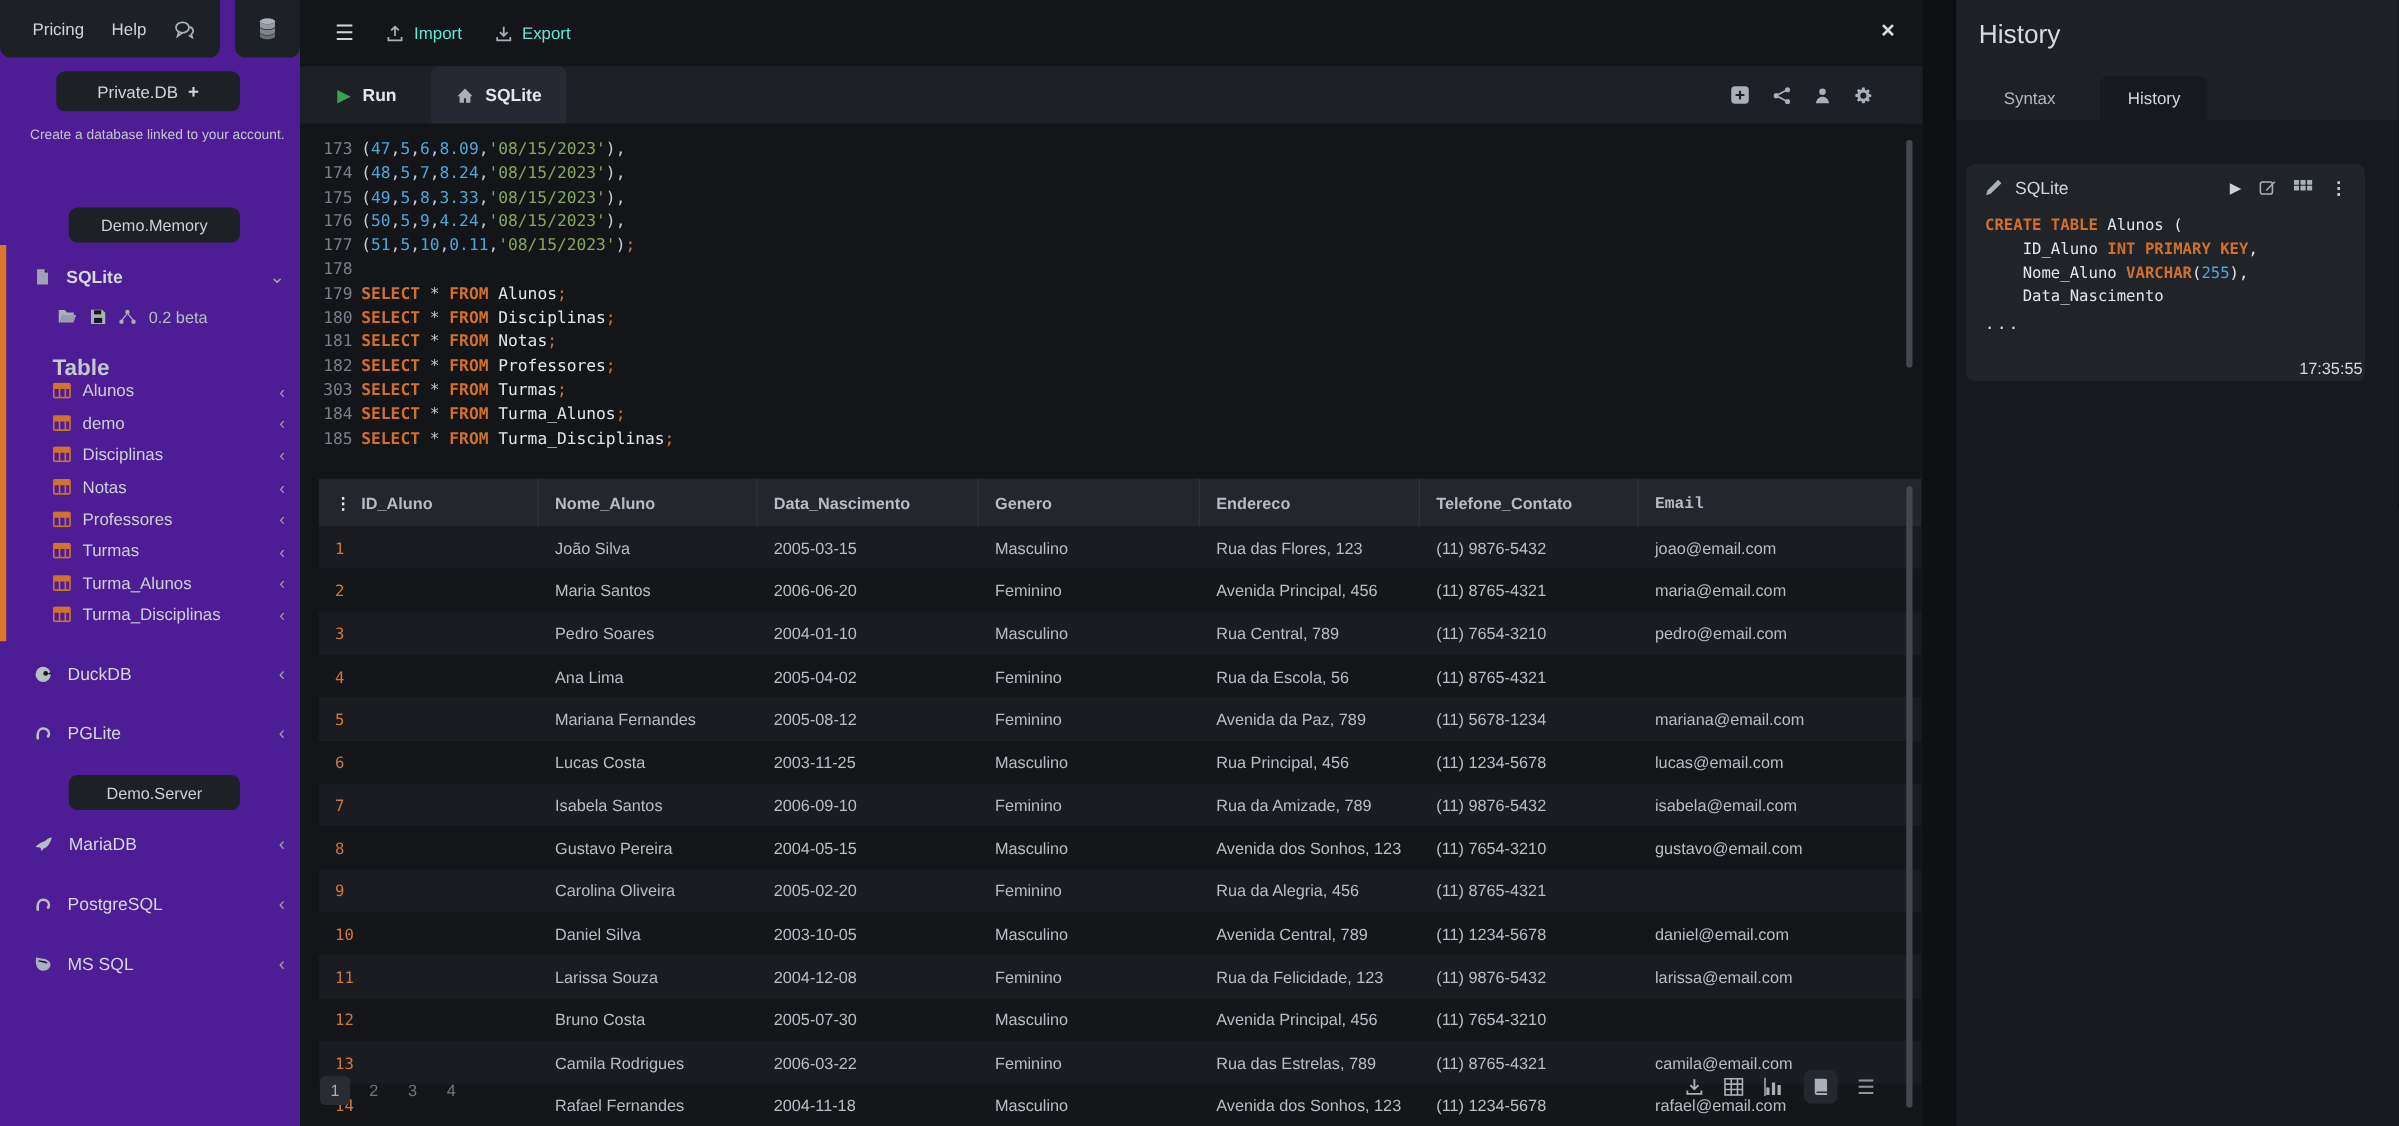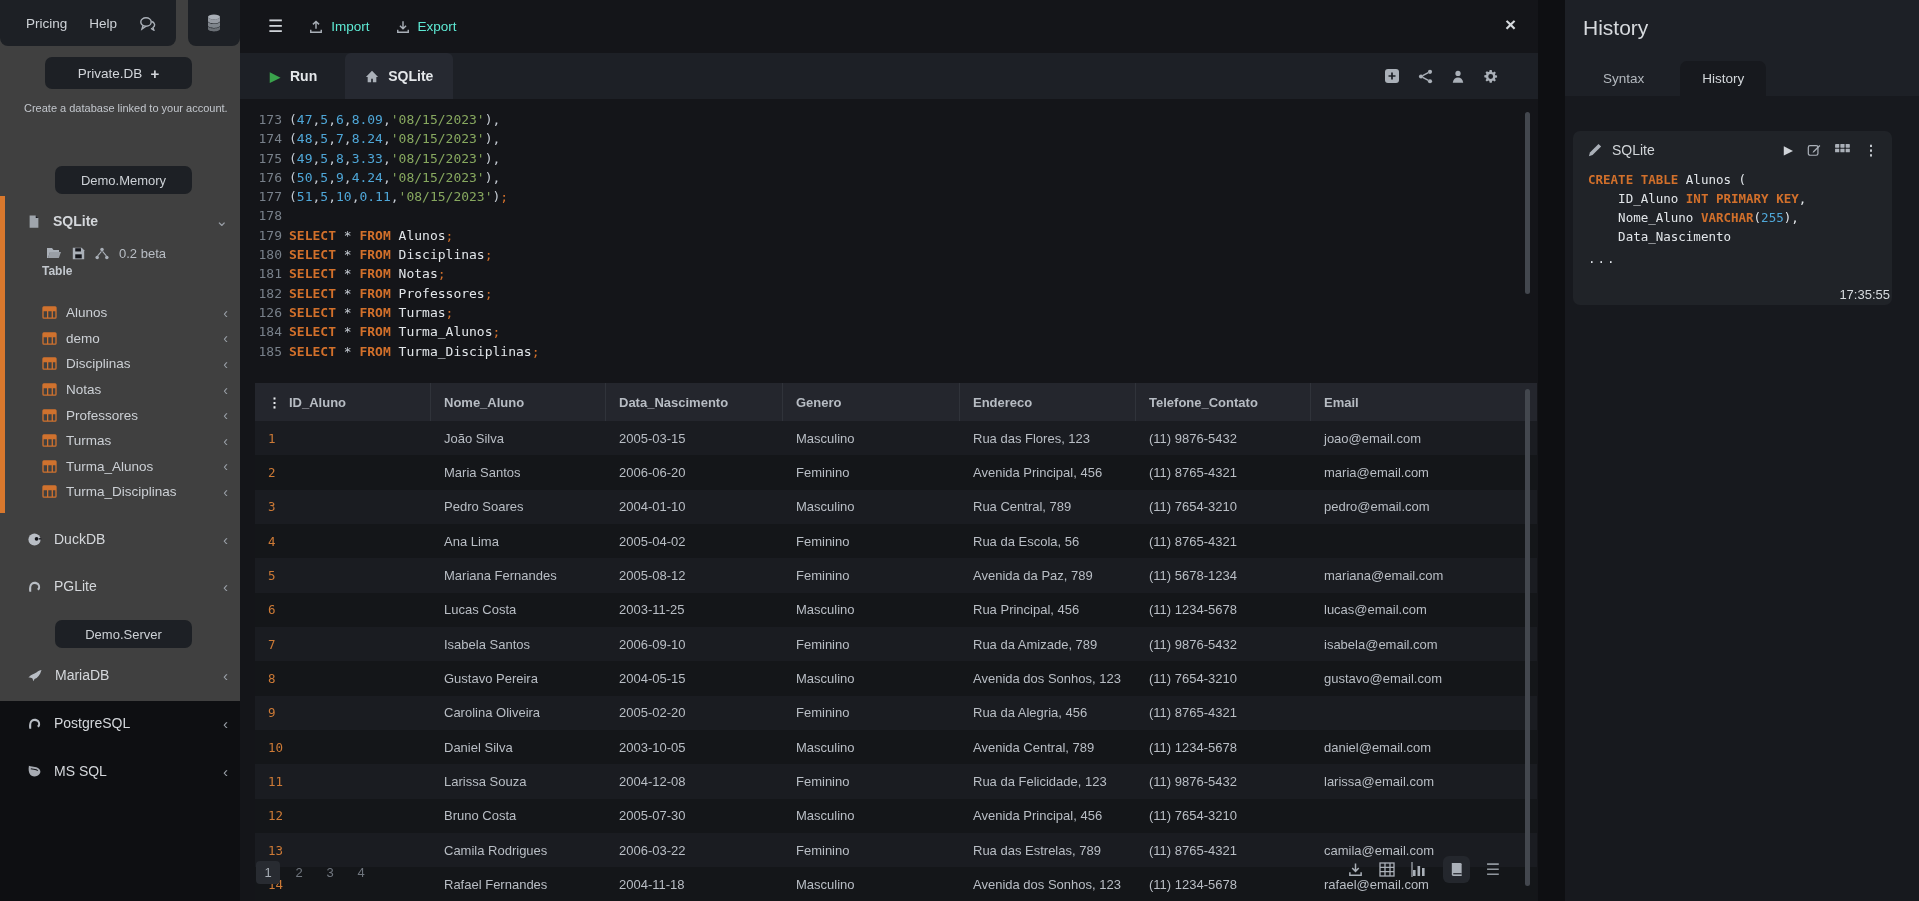--- a/index.html
+++ b/index.html
@@ -2,41 +2,41 @@
 <html><head>
 <meta charset="utf-8">
 <style>
   html,body{margin:0;padding:0;background:#0e0f12;}
   .app{position:relative;width:1919px;height:901px;overflow:hidden;
        font-family:"Liberation Sans",sans-serif;background:#0e0f12;color:#c6cbd2;}
   svg{display:block}
   .ico{color:#aab0b8}
 
   
-  .sidebar{position:absolute;left:0;top:0;width:240px;height:701px;background:#404040;}
+  .sidebar{position:absolute;left:0;top:0;width:240px;height:901px;background:#4c1d95;}
   .blk{background:#1d2025;border-radius:7px;}
   .topleft{position:absolute;left:0px;top:0px;width:176px;height:46px;border-radius:0 0 8px 8px;
            display:flex;align-items:center;gap:22px;padding-left:26px;box-sizing:border-box;}
   .topleft a{color:#cfd3d8;font-size:13.5px;text-decoration:none;}
   .dbblk{position:absolute;left:188px;top:0px;width:52px;height:46px;border-radius:0 0 8px 8px;
          display:flex;align-items:center;justify-content:center;}
   .privdb{position:absolute;left:45px;top:57px;width:147px;height:32px;display:flex;align-items:center;
           justify-content:center;gap:8px;font-size:13.5px;color:#d2d5da;}
   .privdb b{font-size:15px;}
   .hint{position:absolute;left:24px;top:98px;width:205px;font-size:11px;line-height:20px;color:#c2c6cc;}
   .memblk{position:absolute;left:55px;top:166px;width:137px;height:28px;display:flex;align-items:center;
           justify-content:center;font-size:13px;color:#cdd1d6;}
   .servblk{position:absolute;left:55px;top:620px;width:137px;height:28px;display:flex;align-items:center;
           justify-content:center;font-size:13px;color:#cdd1d6;}
   .accentbar{position:absolute;left:0;top:196px;width:5px;height:317px;background:#d9782d;}
   .engrow{position:absolute;left:0;width:240px;height:30px;display:flex;align-items:center;
           padding-left:27px;box-sizing:border-box;gap:12px;font-size:14px;color:#d4d7db;font-weight:bold;}
   .engrow .chev{position:absolute;right:12px;color:#9aa0a8;font-size:15px;font-weight:normal;}
   .sqmeta{position:absolute;left:46px;top:246px;display:flex;align-items:center;gap:10px;color:#b9bec5;font-size:13px;}
-  .tablehead{position:absolute;left:42px;top:264px;font-size:12px;font-weight:bold;color:#c3c8ce;}
+  .tablehead{position:absolute;left:42px;top:284px;font-size:18px;font-weight:bold;color:#c3c8ce;}
   .tlist{position:absolute;left:0;top:300px;width:240px;}
   .titem{height:25.6px;display:flex;align-items:center;gap:9px;padding-left:42px;box-sizing:border-box;
          font-size:13.5px;color:#ccd0d5;position:relative;}
   .titem .chev{position:absolute;right:12px;color:#9aa0a8;font-size:14px;}
 
   
   .main{position:absolute;left:240px;top:0;width:1298px;height:901px;background:#141519;}
   .toolbar{position:absolute;left:0;top:0;width:100%;height:53px;display:flex;align-items:center;}
   .toolbar .hamb{margin-left:28px;font-size:17px;color:#cfd3d8;}
   .tbbtn{display:flex;align-items:center;gap:8px;margin-left:26px;font-size:13.5px;color:#5eead4;}
@@ -396,21 +396,21 @@
         <div class="ed-line"><span class="ed-num">173</span><span class="ed-code"><span class="tk tk-p">(</span><span class="tk tk-n">47</span><span class="tk tk-p">,</span><span class="tk tk-n">5</span><span class="tk tk-p">,</span><span class="tk tk-n">6</span><span class="tk tk-p">,</span><span class="tk tk-n">8.09</span><span class="tk tk-p">,</span><span class="tk tk-s">'08/15/2023'</span><span class="tk tk-p">),</span></span></div>
         <div class="ed-line"><span class="ed-num">174</span><span class="ed-code"><span class="tk tk-p">(</span><span class="tk tk-n">48</span><span class="tk tk-p">,</span><span class="tk tk-n">5</span><span class="tk tk-p">,</span><span class="tk tk-n">7</span><span class="tk tk-p">,</span><span class="tk tk-n">8.24</span><span class="tk tk-p">,</span><span class="tk tk-s">'08/15/2023'</span><span class="tk tk-p">),</span></span></div>
         <div class="ed-line"><span class="ed-num">175</span><span class="ed-code"><span class="tk tk-p">(</span><span class="tk tk-n">49</span><span class="tk tk-p">,</span><span class="tk tk-n">5</span><span class="tk tk-p">,</span><span class="tk tk-n">8</span><span class="tk tk-p">,</span><span class="tk tk-n">3.33</span><span class="tk tk-p">,</span><span class="tk tk-s">'08/15/2023'</span><span class="tk tk-p">),</span></span></div>
         <div class="ed-line"><span class="ed-num">176</span><span class="ed-code"><span class="tk tk-p">(</span><span class="tk tk-n">50</span><span class="tk tk-p">,</span><span class="tk tk-n">5</span><span class="tk tk-p">,</span><span class="tk tk-n">9</span><span class="tk tk-p">,</span><span class="tk tk-n">4.24</span><span class="tk tk-p">,</span><span class="tk tk-s">'08/15/2023'</span><span class="tk tk-p">),</span></span></div>
         <div class="ed-line"><span class="ed-num">177</span><span class="ed-code"><span class="tk tk-p">(</span><span class="tk tk-n">51</span><span class="tk tk-p">,</span><span class="tk tk-n">5</span><span class="tk tk-p">,</span><span class="tk tk-n">10</span><span class="tk tk-p">,</span><span class="tk tk-n">0.11</span><span class="tk tk-p">,</span><span class="tk tk-s">'08/15/2023'</span><span class="tk tk-p">)</span><span class="tk tk-m">;</span></span></div>
         <div class="ed-line"><span class="ed-num">178</span><span class="ed-code"></span></div>
         <div class="ed-line"><span class="ed-num">179</span><span class="ed-code"><span class="tk tk-k">SELECT </span><span class="tk tk-p">* </span><span class="tk tk-k">FROM </span><span class="tk tk-i">Alunos</span><span class="tk tk-m">;</span></span></div>
         <div class="ed-line"><span class="ed-num">180</span><span class="ed-code"><span class="tk tk-k">SELECT </span><span class="tk tk-p">* </span><span class="tk tk-k">FROM </span><span class="tk tk-i">Disciplinas</span><span class="tk tk-m">;</span></span></div>
         <div class="ed-line"><span class="ed-num">181</span><span class="ed-code"><span class="tk tk-k">SELECT </span><span class="tk tk-p">* </span><span class="tk tk-k">FROM </span><span class="tk tk-i">Notas</span><span class="tk tk-m">;</span></span></div>
         <div class="ed-line"><span class="ed-num">182</span><span class="ed-code"><span class="tk tk-k">SELECT </span><span class="tk tk-p">* </span><span class="tk tk-k">FROM </span><span class="tk tk-i">Professores</span><span class="tk tk-m">;</span></span></div>
-        <div class="ed-line"><span class="ed-num">126</span><span class="ed-code"><span class="tk tk-k">SELECT </span><span class="tk tk-p">* </span><span class="tk tk-k">FROM </span><span class="tk tk-i">Turmas</span><span class="tk tk-m">;</span></span></div>
+        <div class="ed-line"><span class="ed-num">303</span><span class="ed-code"><span class="tk tk-k">SELECT </span><span class="tk tk-p">* </span><span class="tk tk-k">FROM </span><span class="tk tk-i">Turmas</span><span class="tk tk-m">;</span></span></div>
         <div class="ed-line"><span class="ed-num">184</span><span class="ed-code"><span class="tk tk-k">SELECT </span><span class="tk tk-p">* </span><span class="tk tk-k">FROM </span><span class="tk tk-i">Turma_Alunos</span><span class="tk tk-m">;</span></span></div>
         <div class="ed-line"><span class="ed-num">185</span><span class="ed-code"><span class="tk tk-k">SELECT </span><span class="tk tk-p">* </span><span class="tk tk-k">FROM </span><span class="tk tk-i">Turma_Disciplinas</span><span class="tk tk-m">;</span></span></div>
       </div>
 
     <div class="results">
       <div class="rhead" id="rhead">
           <div class="hcell" style="width: 176px; flex: 0 0 auto;">
             <span class="drag">⋮</span>
             <span>ID_Aluno</span>
           </div>
@@ -422,21 +422,21 @@
           </div>
           <div class="hcell" style="width: 177px; flex: 0 0 auto;">
             <span>Genero</span>
           </div>
           <div class="hcell" style="width: 176px; flex: 0 0 auto;">
             <span>Endereco</span>
           </div>
           <div class="hcell" style="width: 175px; flex: 0 0 auto;">
             <span>Telefone_Contato</span>
           </div>
-          <div class="hcell" style="width: 226px; flex: 0 0 auto;">
+          <div class="hcell" style="width: 226px; flex: 0 0 auto; font-family: Liberation Mono, monospace;">
             <span>Email</span>
           </div>
         </div>
       <div id="rbody">
           <div class="rrow odd">
             <div class="rcell idc" style="width: 176px; flex: 0 0 auto;">1</div>
             <div class="rcell" style="width: 175px; flex: 0 0 auto;">João Silva</div>
             <div class="rcell" style="width: 177px; flex: 0 0 auto;">2005-03-15</div>
             <div class="rcell" style="width: 177px; flex: 0 0 auto;">Masculino</div>
             <div class="rcell" style="width: 176px; flex: 0 0 auto;">Rua das Flores, 123</div>

